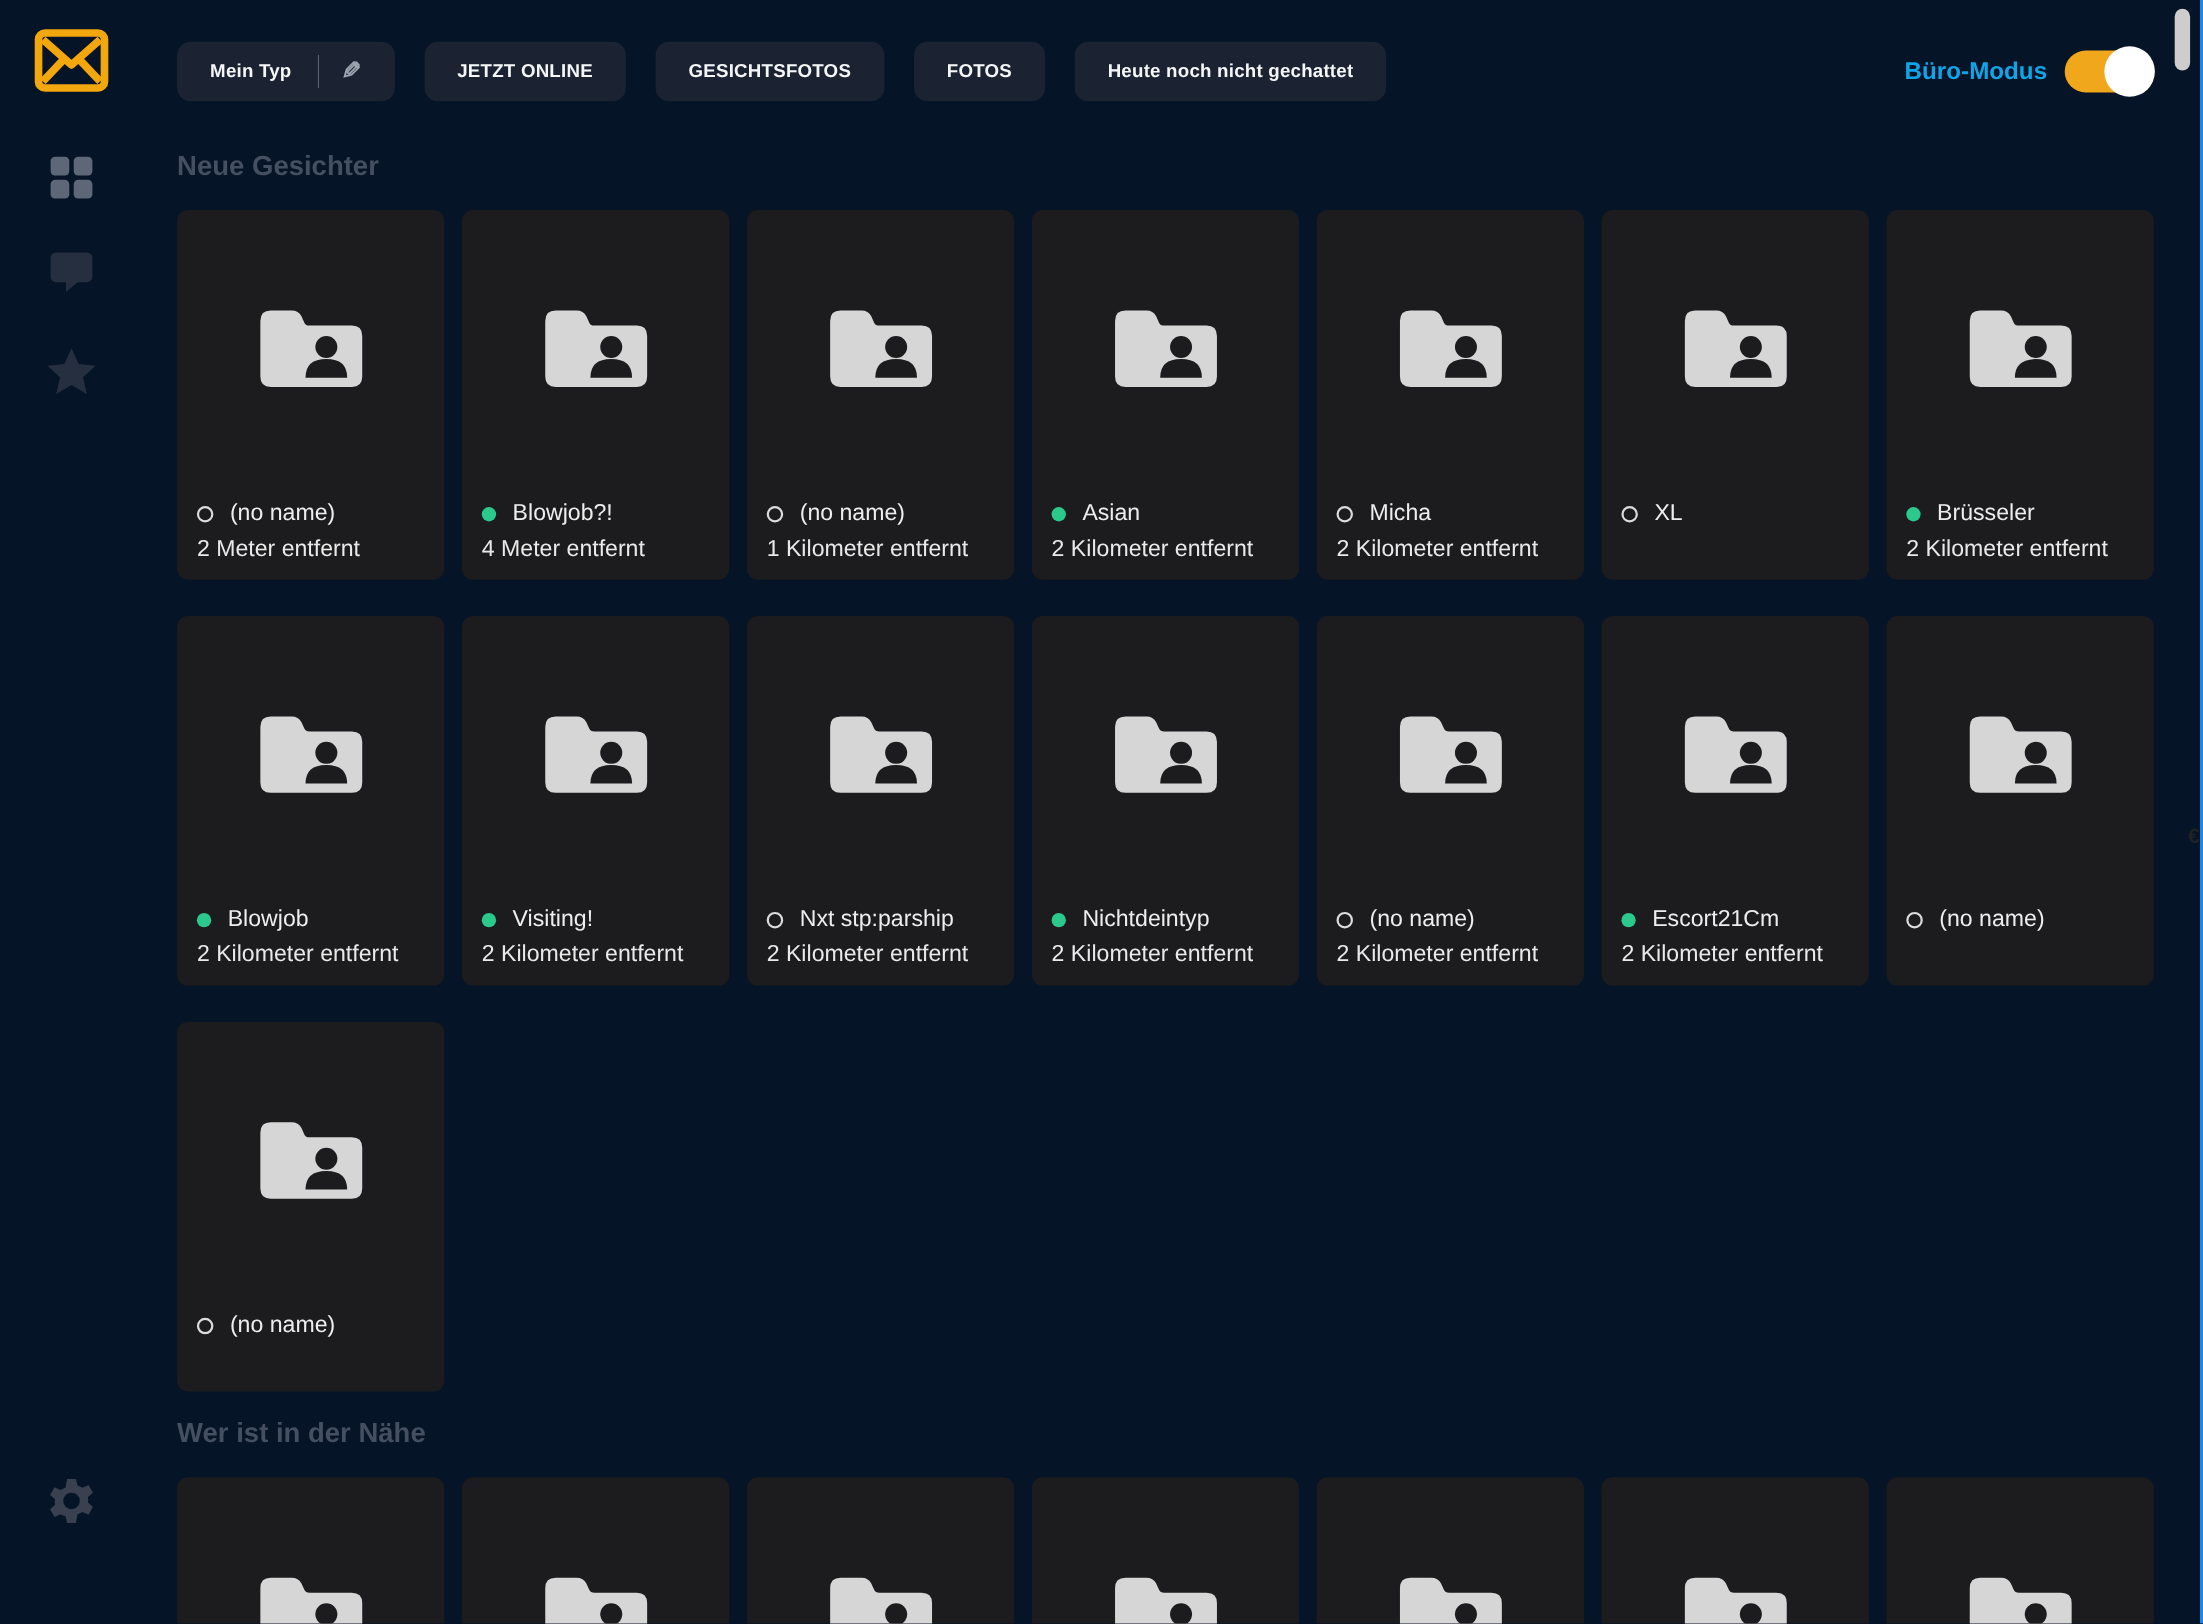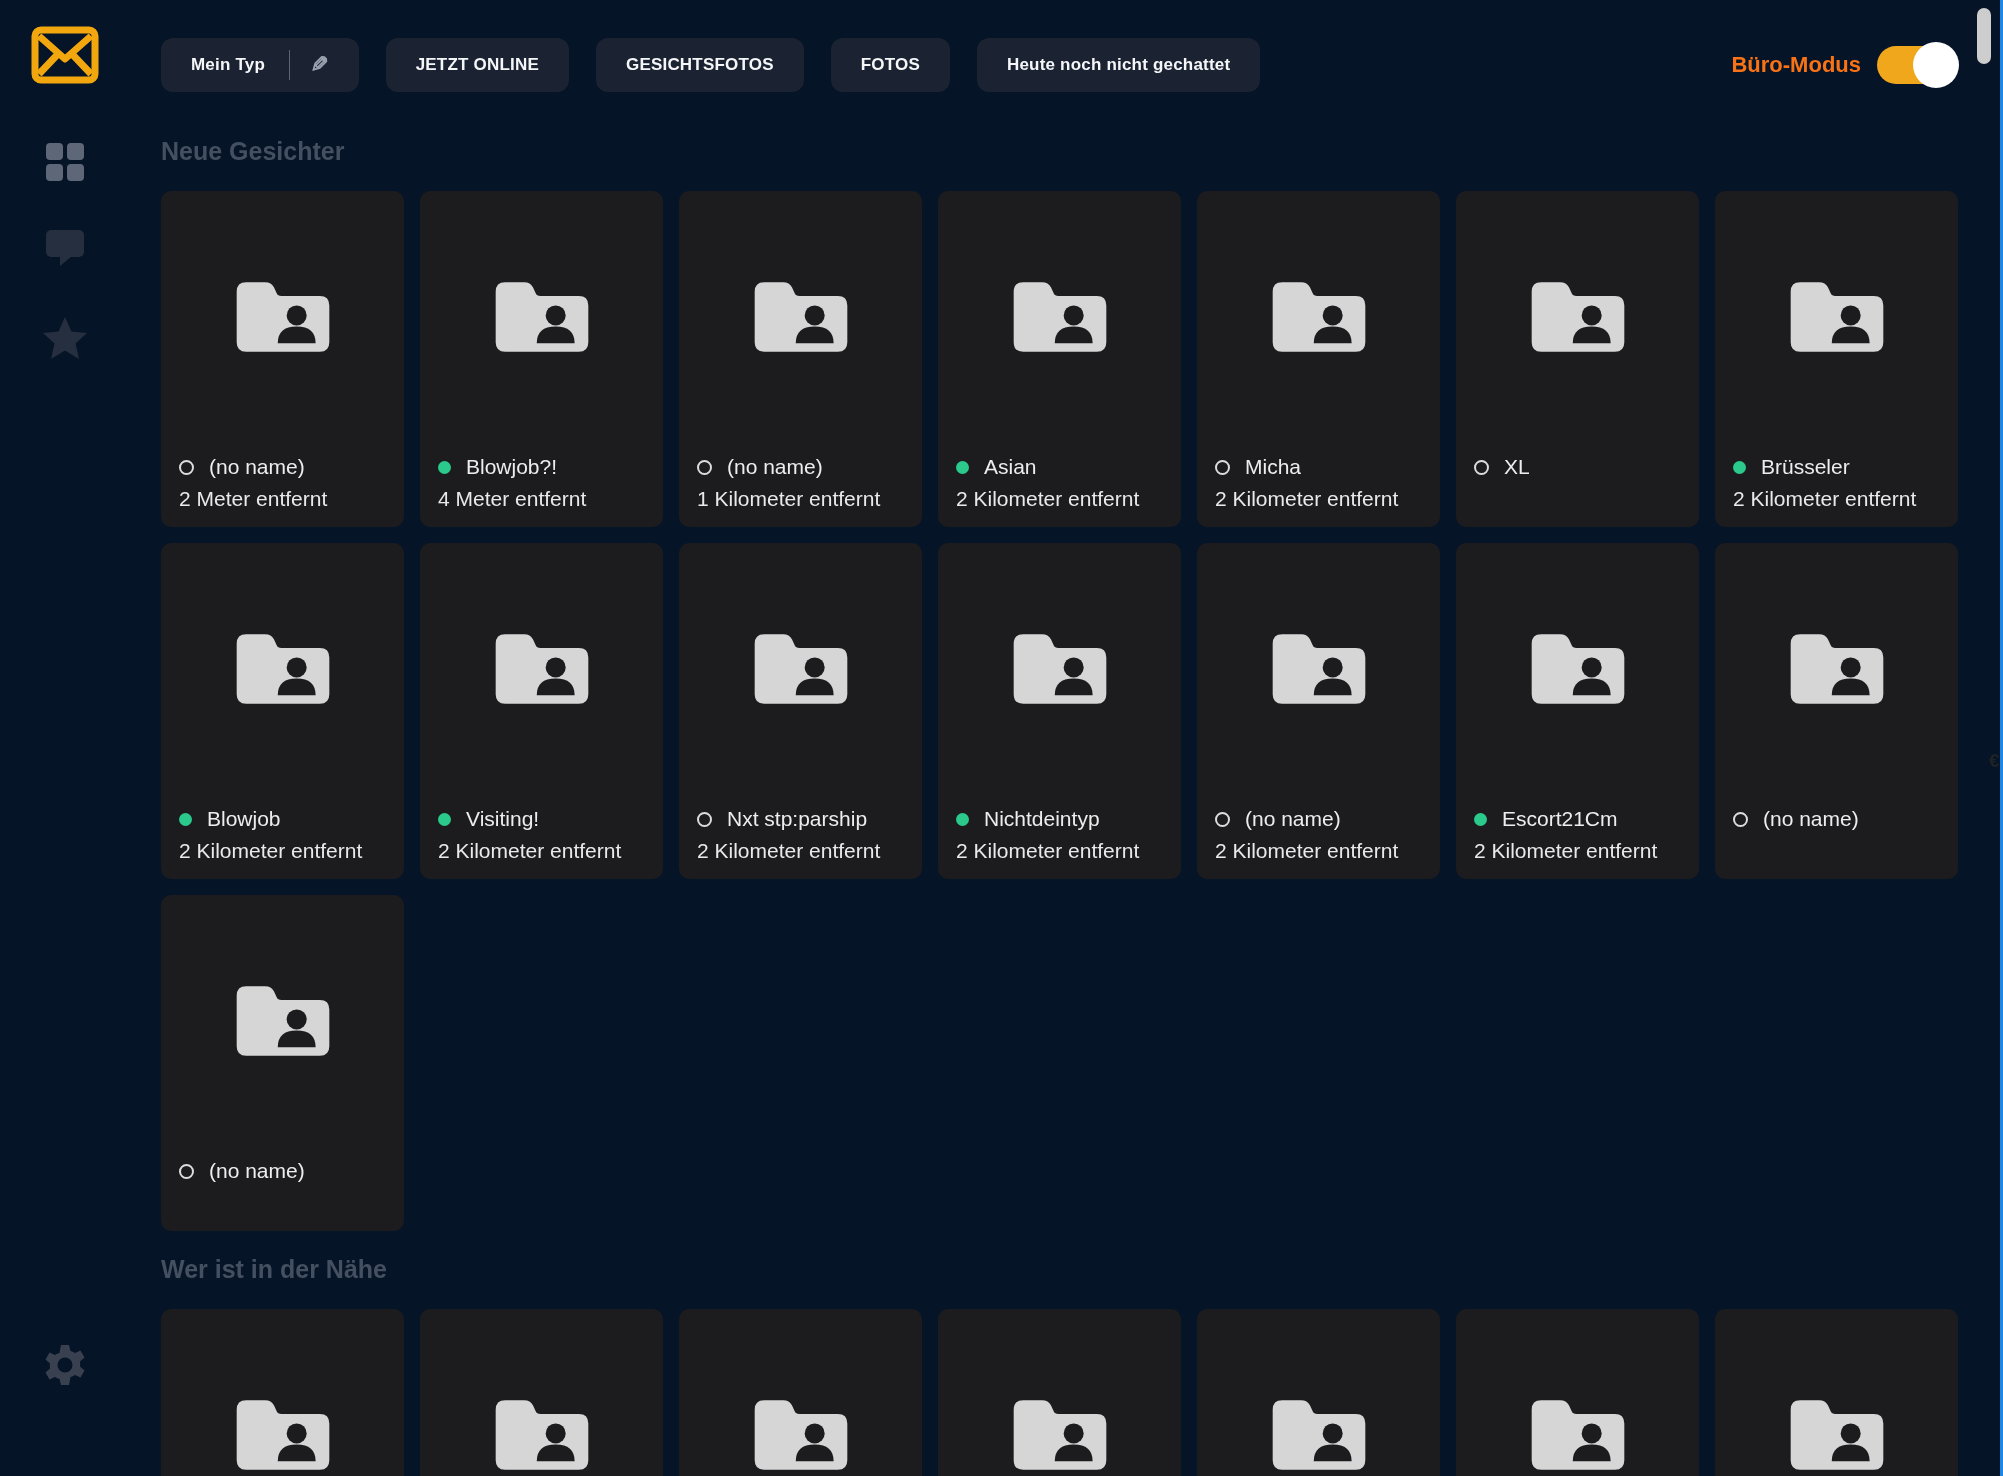--- a/index.html
+++ b/index.html
@@ -16,28 +16,28 @@
   
   .topbar{position:absolute;left:161px;top:38px;right:48px;height:54px;display:flex;align-items:center;gap:37px;}
   .chip{
     height:54px;background:#1b2332;border-radius:12px;color:#f5f6f8;
     display:flex;align-items:center;padding:0 30px;font-size:17px;font-weight:bold;
     letter-spacing:.2px;white-space:nowrap;cursor:pointer;
   }
   .chip .divider{width:1px;height:30px;background:#5a6472;margin:0 20px 0 24px;}
   .chip .pencil{font-size:22px;color:#9aa3af;transform:scaleX(-1);}
   .office{margin-left:auto;display:flex;align-items:center;gap:16px;}
-  .office-label{color:#f97316;font-size:22px;font-weight:bold;}
+  .office-label{color:#0ea5e9;font-size:22px;font-weight:bold;}
   .toggle{position:relative;width:78px;height:38px;border-radius:19px;background:#f0a71c;cursor:pointer;}
   .toggle .knob{position:absolute;right:-4px;top:-4px;width:46px;height:46px;border-radius:50%;background:#ffffff;}
   
   main{position:absolute;left:161px;top:92px;width:1797px;}
   h2.section-title{margin:44px 0 0 0;height:30px;line-height:30px;font-size:25px;color:#445061;font-weight:bold;}
   h2.second{margin-top:23px;}
-  .grid{margin-top:25px;display:grid;grid-template-columns:repeat(7,243px);gap:16px 16px;}
+  .grid{margin-top:25px;display:grid;grid-template-columns:repeat(7,243px);gap:33px 16px;}
   .card{
     position:relative;width:243px;height:336px;background:#1c1c1e;border-radius:10px;cursor:pointer;
   }
   .folder{position:absolute;left:50%;top:86px;transform:translateX(-50%);}
   .info{position:absolute;left:18px;right:10px;bottom:12px;}
   .line{height:32px;display:flex;align-items:center;color:#ededed;font-size:21px;}
   .dot{width:13px;height:13px;border-radius:50%;margin-right:15px;flex:0 0 auto;}
   .dot.on{background:#2bc98c;}
   .dot.off{border:2px solid #dcdcdc;width:11px;height:11px;background:transparent;}
   .dist{color:#e9e9e9;}

